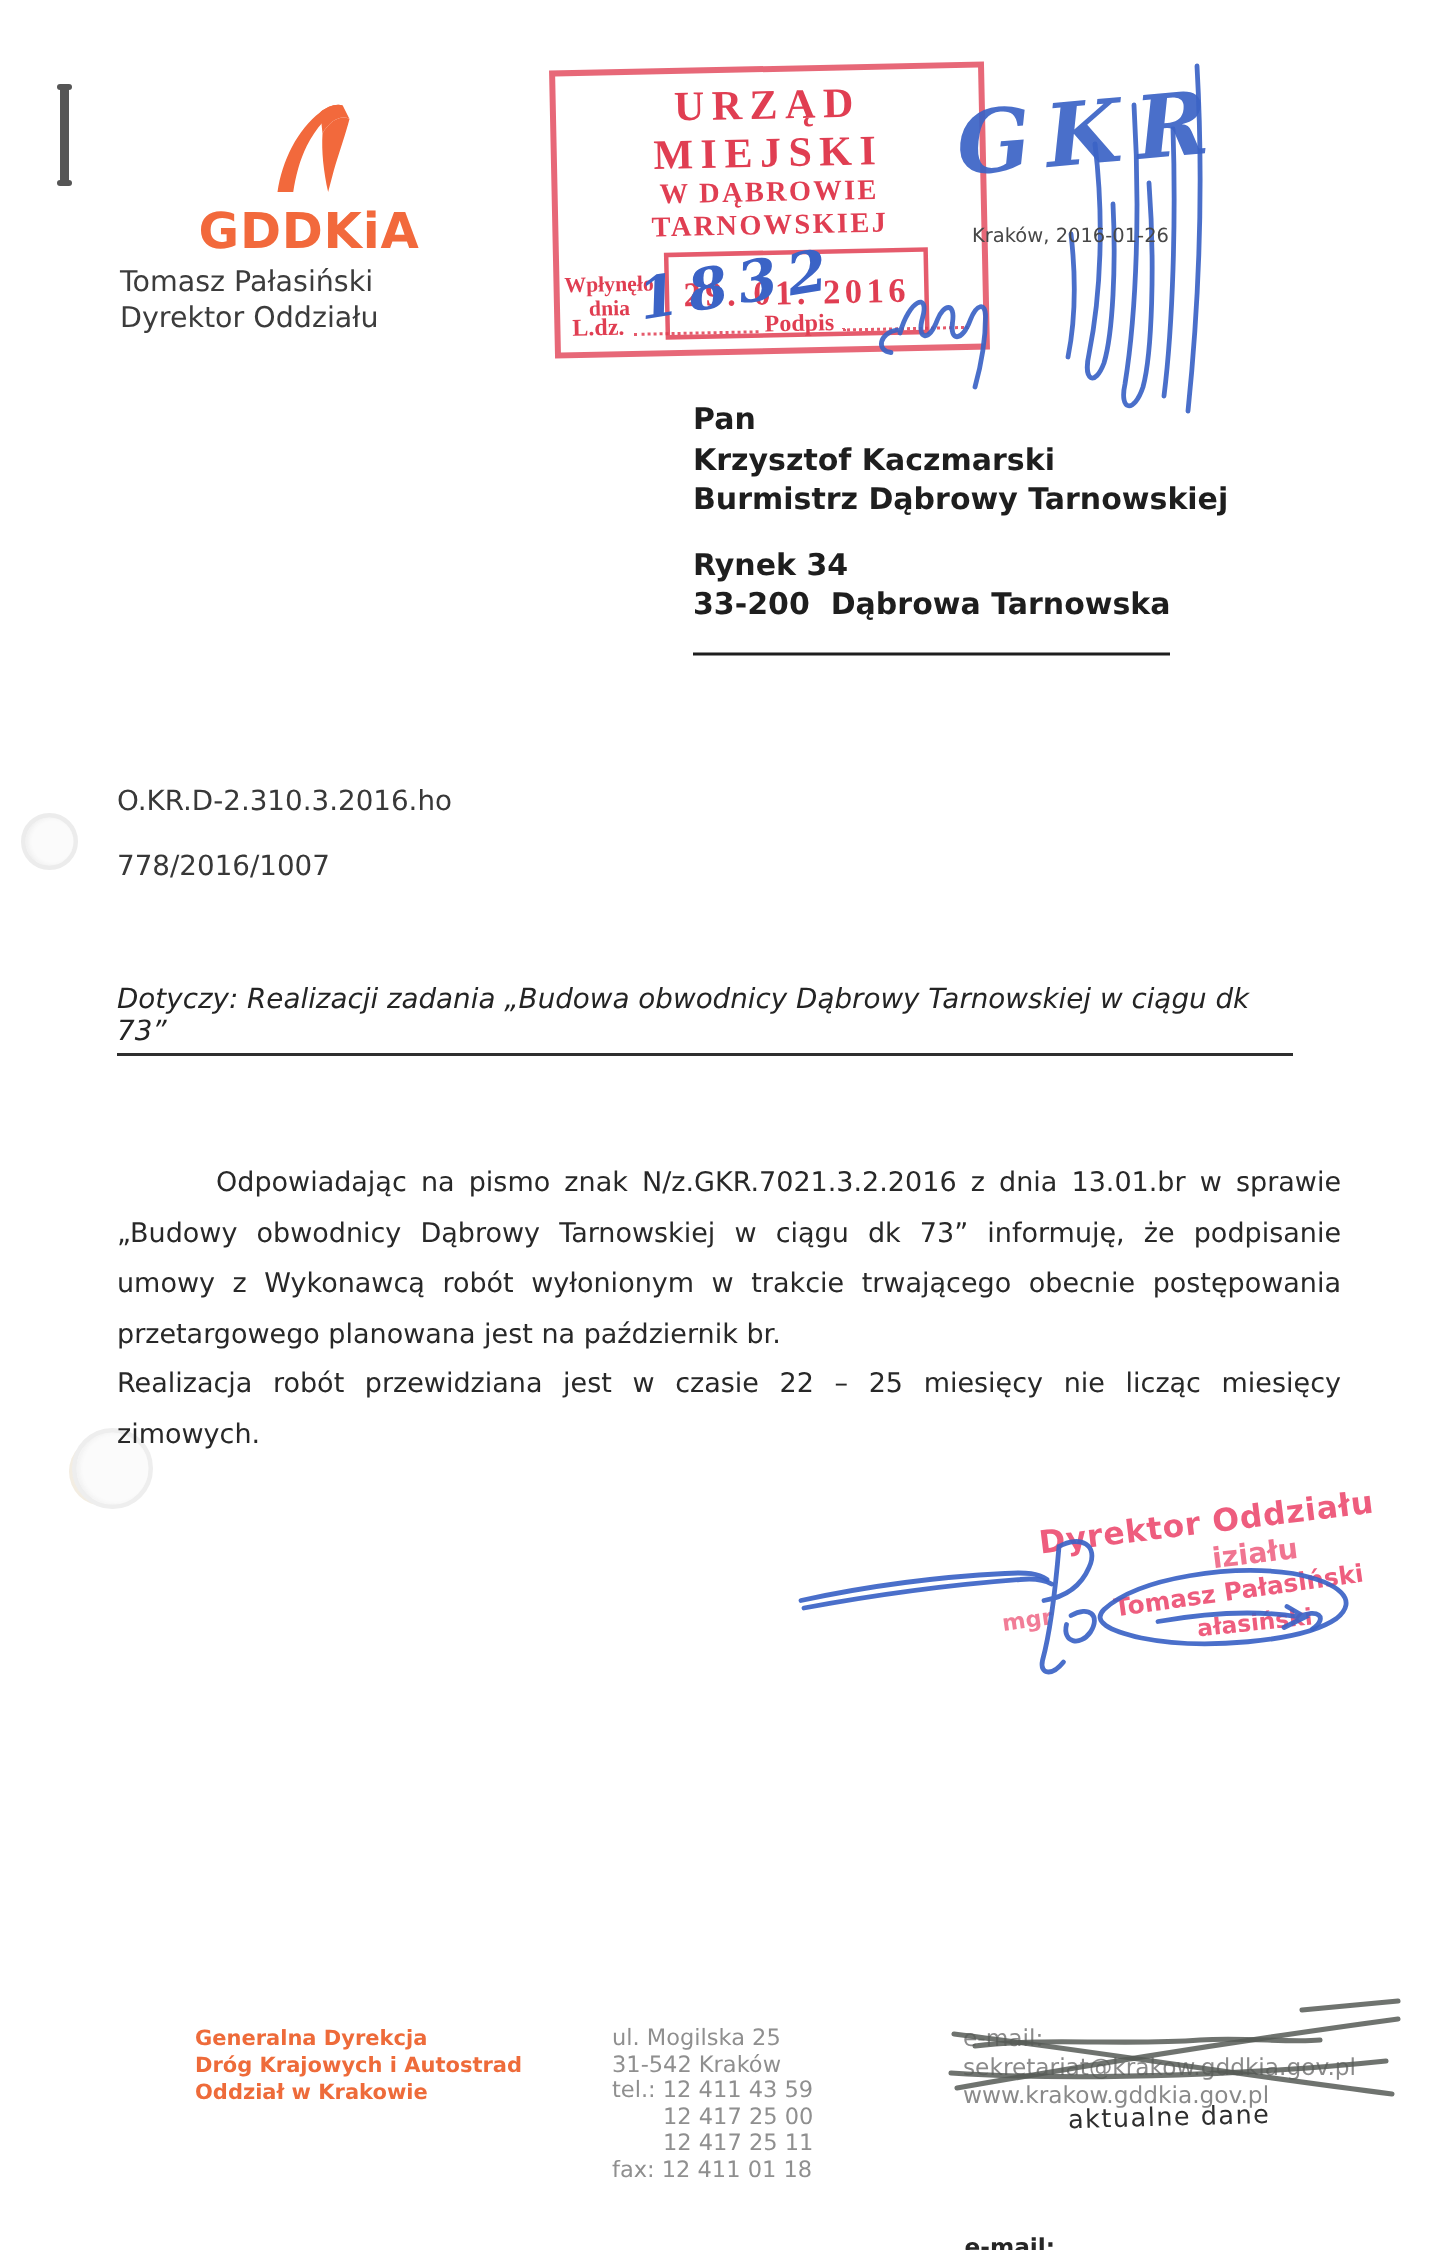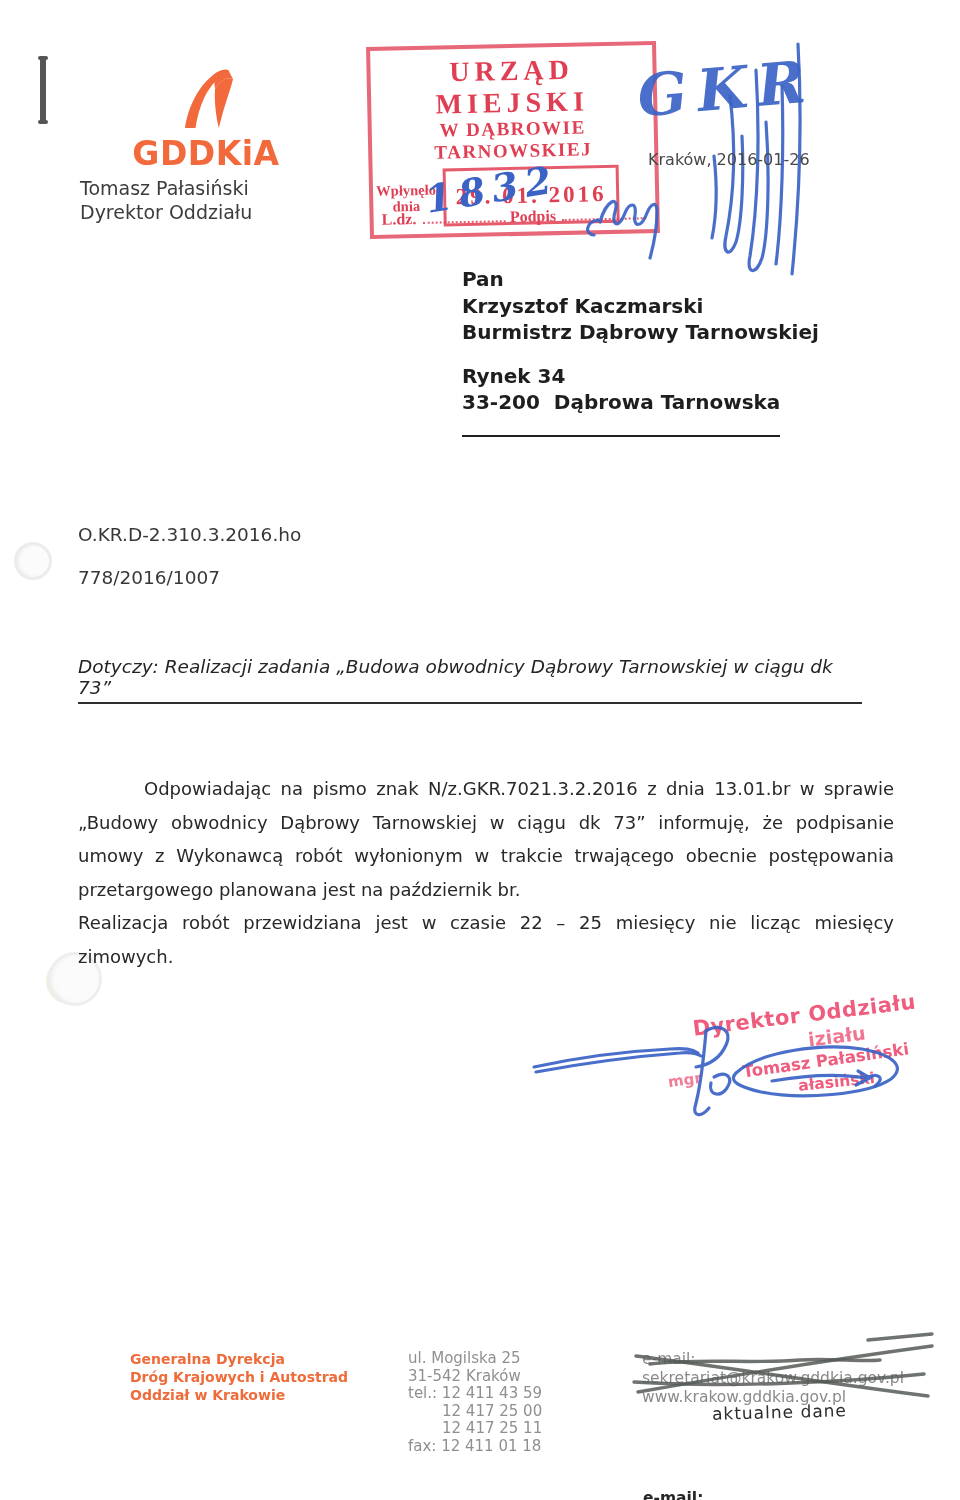--- a/index.html
+++ b/index.html
@@ -40,21 +40,21 @@
     color:#3b63c6;letter-spacing:7px;transform:rotate(-8deg);font-weight:bold;
   }
   .stamp-scribble{position:absolute;left:578px;top:162px;}
   
   .hand-top{position:absolute;left:630px;top:26px;pointer-events:none;}
   .initials-text{
     font-family:"DejaVu Serif",serif;font-style:italic;font-weight:bold;
     font-size:58px;fill:#3b63c6;opacity:.92;letter-spacing:10px;
   }
   .pen{stroke:#3b63c6;stroke-width:3.2;fill:none;stroke-linecap:round;opacity:.92;}
-  .place-date{position:absolute;left:648px;top:150px;font-size:16px;color:#474747;}
+  .place-date{position:absolute;left:648px;top:150px;font-size:13px;color:#474747;}
   
   .recipient{position:absolute;left:462px;top:266px;font-size:20px;font-weight:bold;line-height:26.5px;color:#1e1e1e;}
   .recipient .gap{height:17px;}
   .underlined{display:inline-block;border-bottom:2.5px solid #1e1e1e;padding-bottom:19px;white-space:pre-wrap;}
   
   .ref1{position:absolute;left:78px;top:524px;font-size:18.5px;color:#383838;}
   .ref2{position:absolute;left:78px;top:567px;font-size:18.5px;color:#383838;}
   .subject{
     position:absolute;left:78px;top:656px;width:784px;
     font-size:18.5px;font-style:italic;color:#242424;

